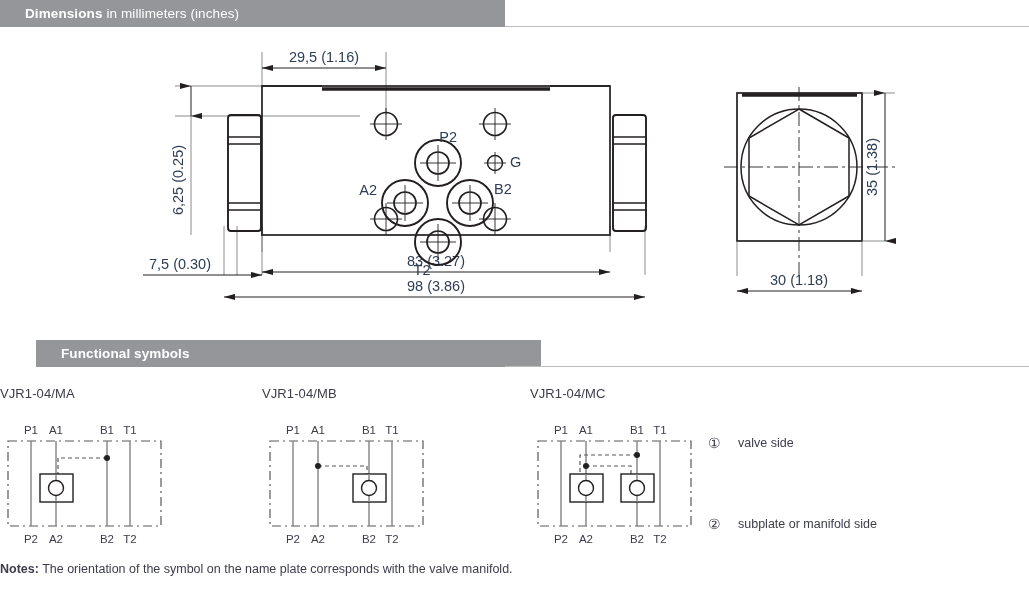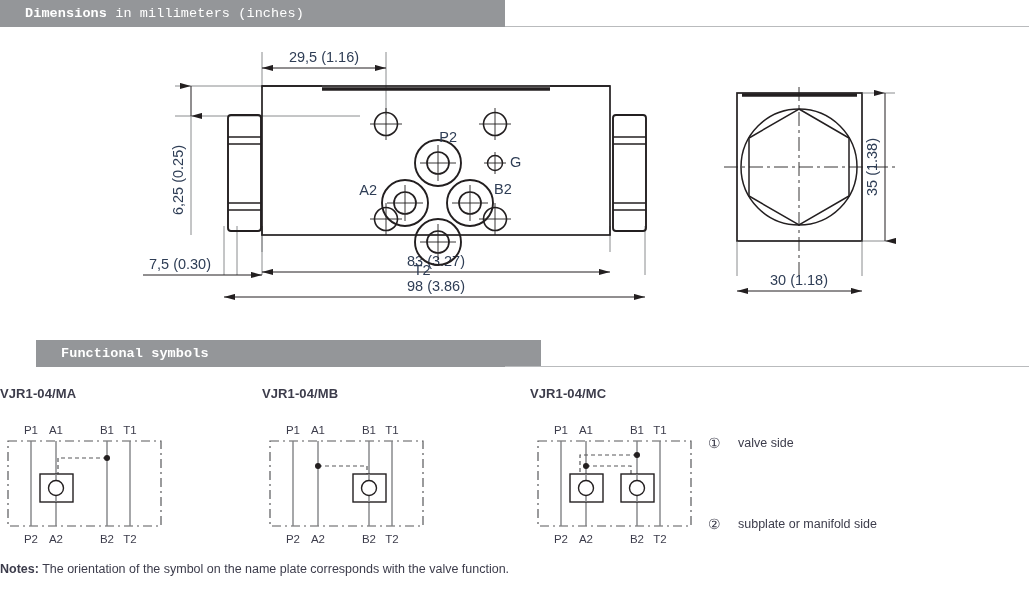--- a/index.html
+++ b/index.html
@@ -7,34 +7,34 @@
     width:1029px;height:589px;
     background:#ffffff;
     font-family:"Liberation Sans", sans-serif;
     position:relative;
     overflow:hidden;
     color:#231f20;
   }
   .sec-bar{
     position:absolute;left:0;height:27px;width:505px;
     background:#949699;
-    display:flex;align-items:center;font-family:Liberation Mono, monospace;
+    display:flex;align-items:center;
   }
   .sec-bar .lbl{
     margin-left:25px;font-size:13.5px;color:#ffffff;letter-spacing:.1px;
   }
   .sec-bar .lbl b{font-weight:bold;}
   .sec-bar .lbl span{font-weight:normal;}
   .sec-rule{
     position:absolute;height:1px;background:#b9bbbd;left:505px;right:0;
   }
   svg{display:block;}
   .drawing{position:absolute;left:0;top:0;}
   .symtitle{
-    position:absolute;font-size:13px;font-weight:bold;color:#3c3c4b;
+    position:absolute;font-size:13px;font-weight:normal;color:#3c3c4b;
     letter-spacing:.1px;
   }
   .legend-item{
     position:absolute;font-size:12.5px;color:#3c3c4b;display:flex;align-items:center;
   }
   .legend-item .num{
     display:inline-block;width:30px;font-size:14px;color:#3c3c4b;
   }
   .notes{
     position:absolute;left:0;top:562px;font-size:12.5px;color:#3c3c4b;
@@ -336,14 +336,14 @@
 <div class="legend-item" style="left:708px;top:435px;">
   <span class="num">①</span>
   <span>valve side</span>
 </div>
 <div class="legend-item" style="left:708px;top:516px;">
   <span class="num">②</span>
   <span>subplate or manifold side</span>
 </div>
 
 <div class="notes">
-  <b>Notes:</b><span> The orientation of the symbol on the name plate corresponds with the valve function.</span>
+  <b>Notes:</b><span> The orientation of the symbol on the name plate corresponds with the valve manifold.</span>
 </div>
 
 </body></html>

